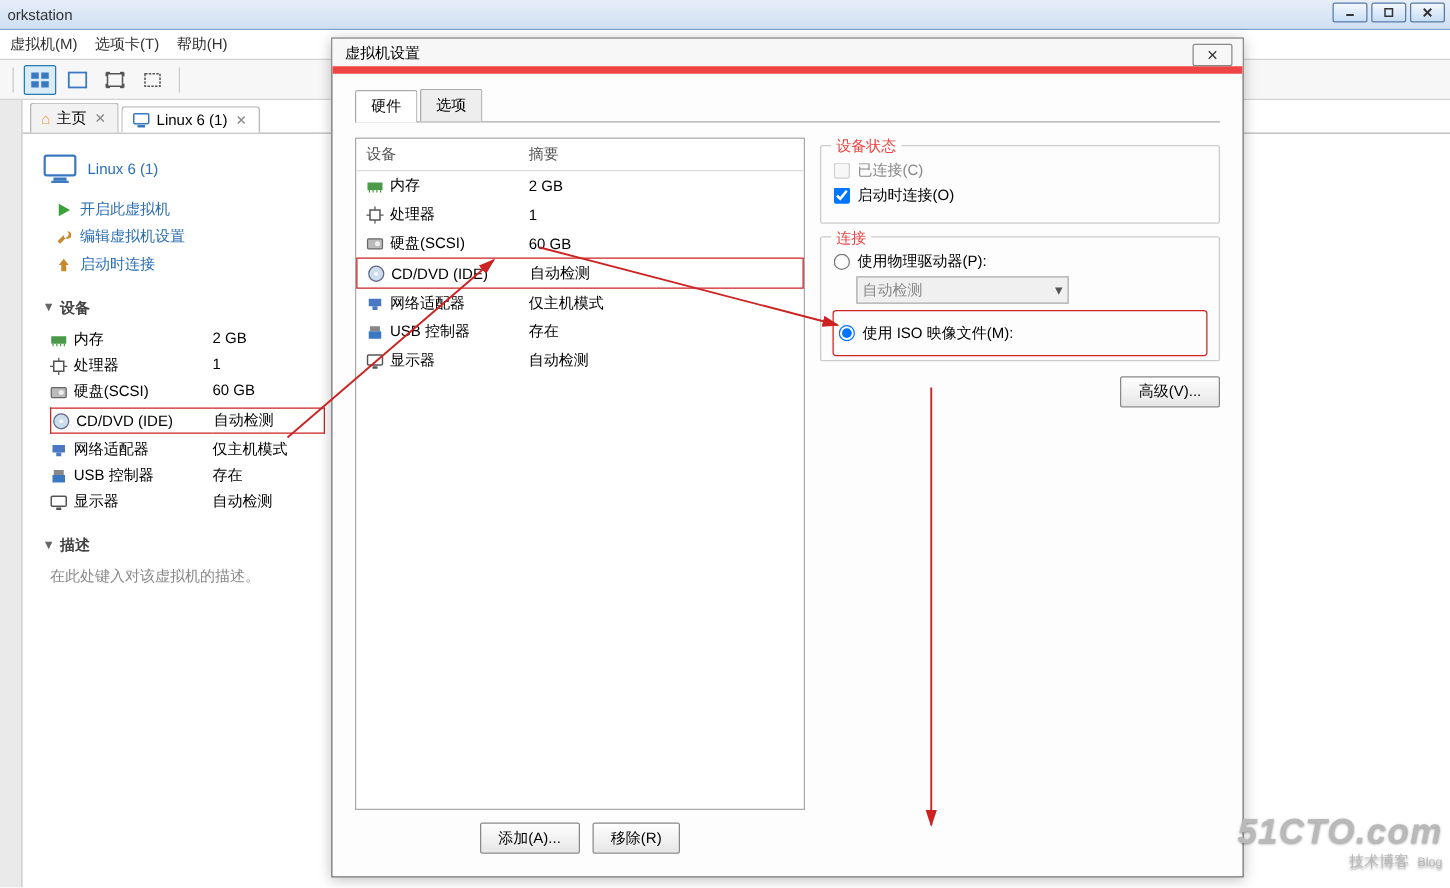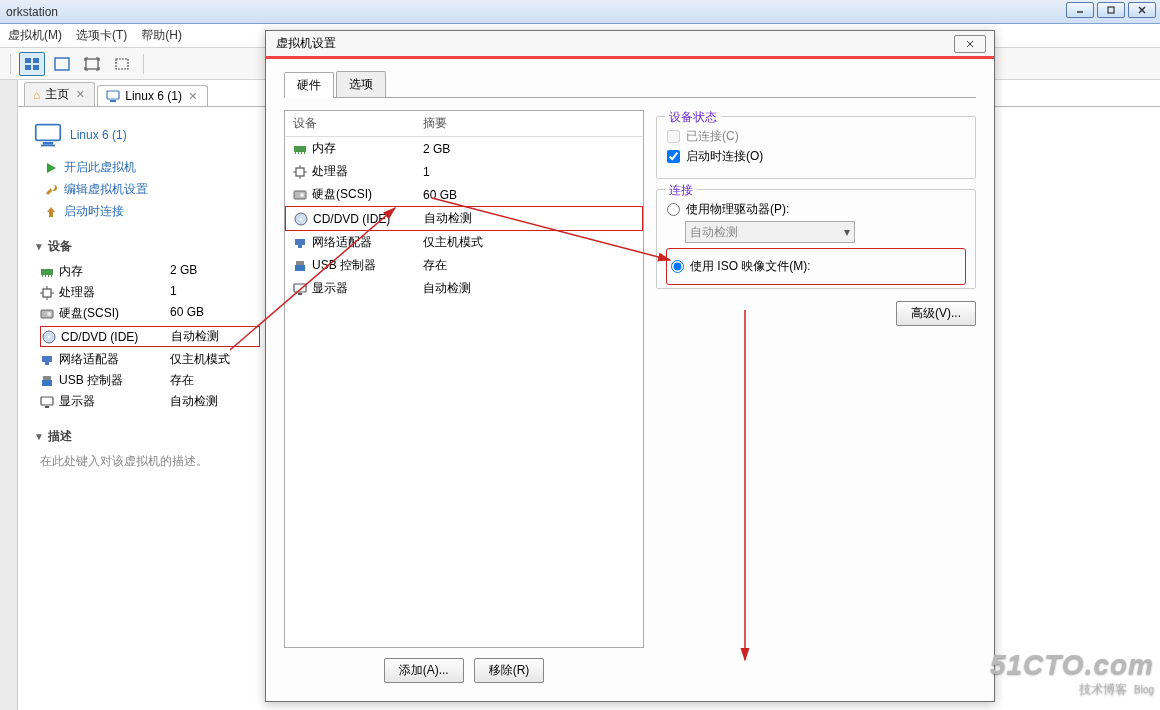--- a/index.html
+++ b/index.html
@@ -44,21 +44,21 @@
 .section-header { display:flex; align-items:center; gap:4px; font-weight:bold; margin-top:18px; margin-bottom:8px; color:#444; }
 .section-header .arrow { font-size:10px; color:#666; }
 .dev-grid { display:grid; grid-template-columns: 130px 90px; row-gap:4px; margin-left:6px; }
 .dev-name { display:flex; align-items:center; gap:5px; }
 .dev-name svg { width:14px; height:14px; }
 .dev-highlight { border:1px solid #cc2222; padding:1px; }
 .desc-placeholder { color:#888; margin-left:6px; margin-top:4px; }
 
 
 .dialog { position:absolute; left:265px; top:30px; width:730px; height:672px; background:#fdfdfd; border:1px solid #6f6f6f; box-shadow: 0 2px 10px rgba(0,0,0,0.25); }
-.dlg-title { height:28px; display:flex; align-items:center; padding:0 10px; border-bottom:3px solid #ef4444; background:#f7f7f7; position:relative; }
+.dlg-title { height:28px; display:flex; align-items:center; padding:0 10px; border-bottom:6px solid #ef4444; background:#f7f7f7; position:relative; }
 .dlg-close { position:absolute; right:8px; top:4px; width:32px; height:18px; border:1px solid #888; border-radius:2px; display:flex; align-items:center; justify-content:center; cursor:pointer; }
 
 .dlg-body { padding: 12px 18px 8px 18px; height: calc(100% - 28px); display:flex; flex-direction:column; }
 .dlg-tabs { display:flex; border-bottom:1px solid #aaa; }
 .dlg-tab { padding:4px 12px; border:1px solid #aaa; border-bottom:none; background:#eee; cursor:default; margin-right:2px; border-radius:2px 2px 0 0; }
 .dlg-tab.active { background:#fff; position:relative; top:1px; }
 
 .dlg-content { flex:1; display:flex; gap:12px; padding-top:12px; }
 .hw-left { width:360px; display:flex; flex-direction:column; }
 .hw-list { border:1px solid #aaa; flex:1; background:#fff; }
@@ -67,21 +67,21 @@
 .hw-row { display:flex; padding:3px 8px; align-items:center; }
 .hw-row .c1 { width:130px; display:flex; align-items:center; gap:5px; }
 .hw-row svg { width:14px; height:14px; }
 .hw-row.selected { border:1px solid #cc2222; }
 .hw-btns { display:flex; gap:10px; justify-content:center; padding:10px 0; }
 .btn { padding:3px 14px; border:1px solid #888; background:linear-gradient(#fefefe,#e6e6e6); border-radius:2px; cursor:pointer; }
 .btn.primary-highlight { outline:1px solid #cc2222; outline-offset:2px; }
 
 .hw-right { flex:1; display:flex; flex-direction:column; gap:4px; }
 .group { border:1px solid #ccc; border-radius:2px; padding:8px 10px 10px 10px; position:relative; margin-top:6px; }
-.group-title { position:absolute; top:-8px; left:8px; background:#fdfdfd; padding:0 4px; color:#6d28d9; }
+.group-title { position:absolute; top:-8px; left:8px; background:#fdfdfd; padding:0 4px; color:#ef4444; }
 .chk, .rdo { display:flex; align-items:center; gap:6px; margin:3px 0; }
 .chk input, .rdo input { width:13px; height:13px; }
 .chk.disabled { color:#888; }
 .group.highlight { border:1px solid #cc2222; padding-bottom:12px; }
 .combo { width:170px; height:22px; border:1px solid #aaa; background:#fff; padding:2px 18px 2px 4px; position:relative; display:inline-flex; align-items:center; }
 .combo.disabled { background:#f0f0f0; color:#888; }
 .combo::after { content:"▾"; position:absolute; right:4px; color:#555; }
 .iso-row { display:flex; gap:8px; align-items:center; margin-top:6px; margin-left:18px; }
 .adv-btn-row { display:flex; justify-content:flex-end; margin-top:8px; }
 

